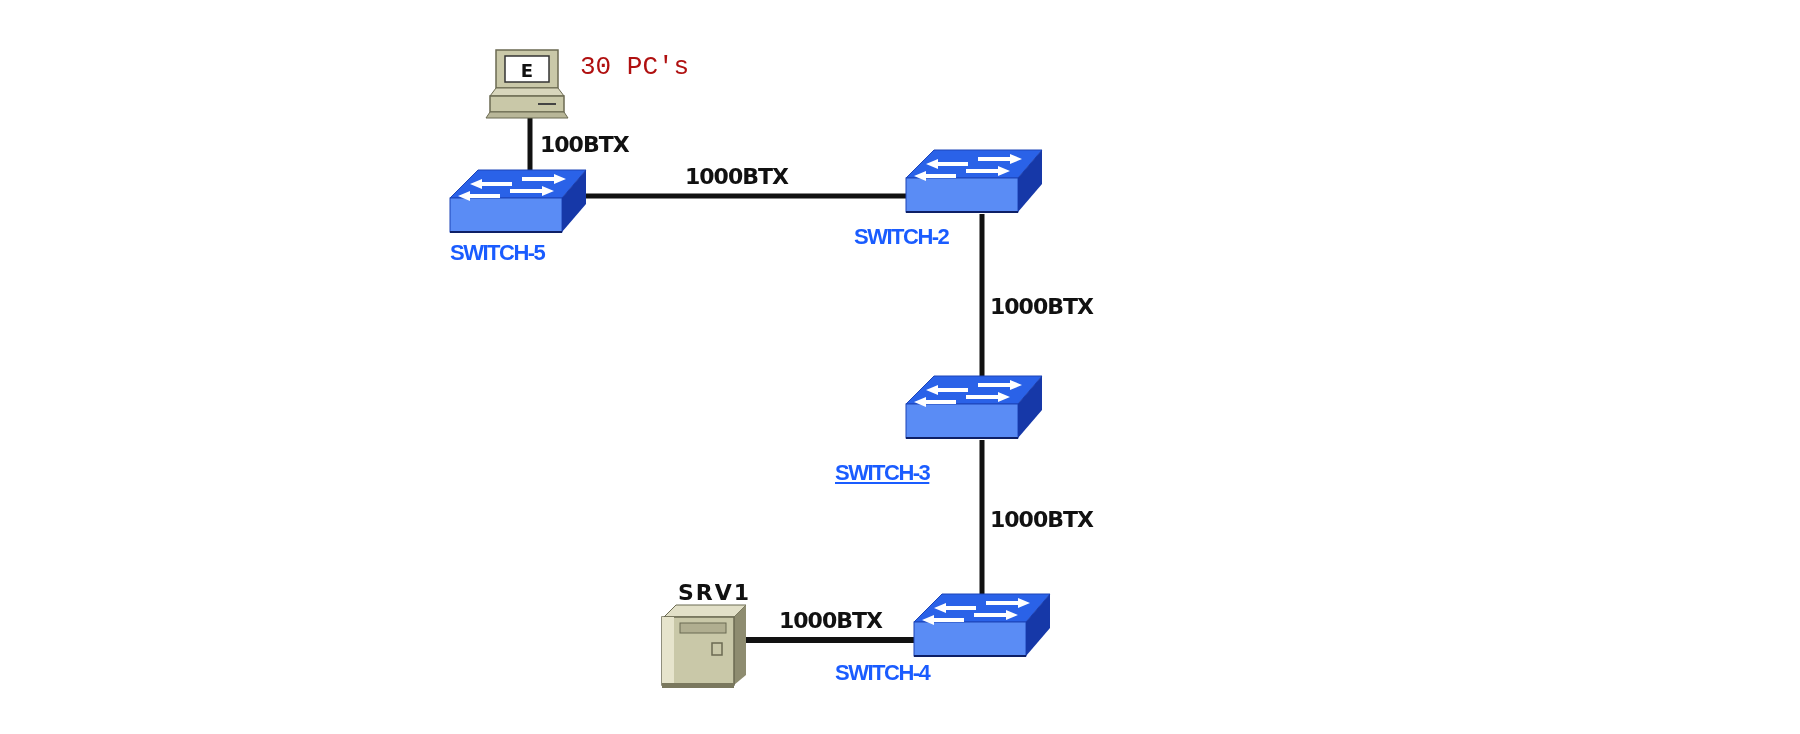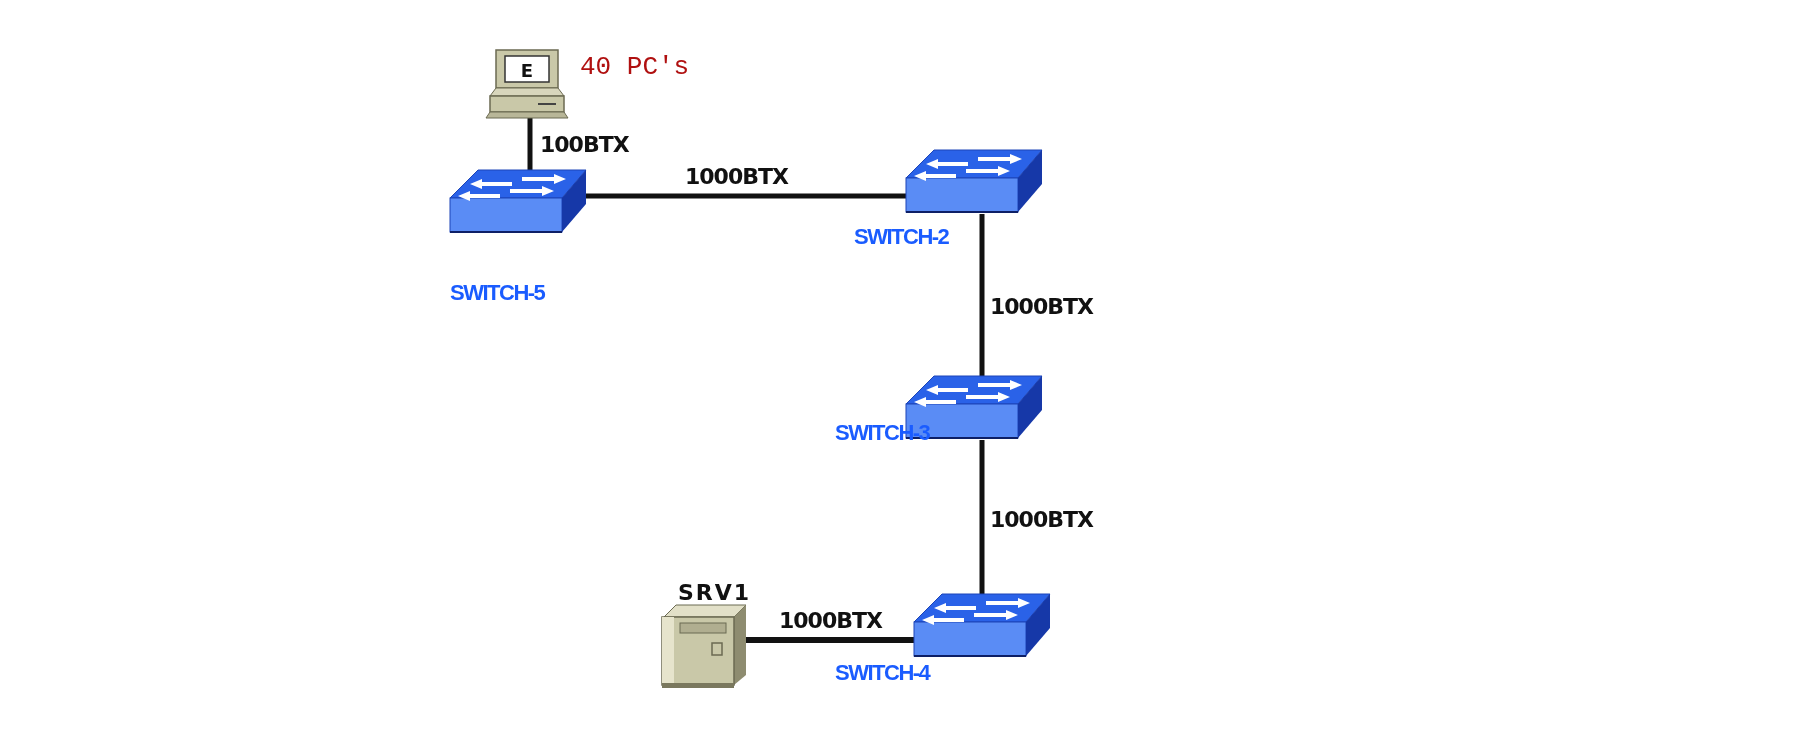--- a/index.html
+++ b/index.html
@@ -75,26 +75,26 @@
       <polygon points="74,12 86,0 86,70 74,80" fill="#8e8c70"></polygon>
       <rect x="2" y="12" width="72" height="68" fill="#c9c8a8" stroke="#6b6a52" stroke-width="1.5"></rect>
       <rect x="2" y="12" width="12" height="68" fill="#e6e4cc"></rect>
       <rect x="20" y="18" width="46" height="10" fill="#b0ae90" stroke="#6b6a52" stroke-width="1"></rect>
       <rect x="52" y="38" width="10" height="12" fill="none" stroke="#6b6a52" stroke-width="1.5"></rect>
       <rect x="2" y="78" width="72" height="5" fill="#7a785e"></rect>
     </g>
   </g>
 </svg>
 
-<div class="note" style="left:580px;top:52px;">40 PC's</div>
+<div class="note" style="left:580px;top:52px;">30 PC's</div>
 
 <div class="link-label" style="left:540px;top:132px;">100BTX</div>
 <div class="link-label" style="left:685px;top:164px;">1000BTX</div>
 <div class="link-label" style="left:990px;top:294px;">1000BTX</div>
 <div class="link-label" style="left:990px;top:507px;">1000BTX</div>
 <div class="link-label" style="left:779px;top:608px;">1000BTX</div>
 
-<div class="switch-label" style="left:450px;top:240px;margin-top:40px;">SWITCH-5</div>
+<div class="switch-label" style="left:450px;top:240px;">SWITCH-5</div>
 <div class="switch-label" style="left:835px;top:224px;margin-left:19px;">SWITCH-2</div>
-<div class="switch-label" style="left:835px;top:420px;">SWITCH-3</div>
+<div class="switch-label" style="left:835px;top:460px;text-decoration:underline;">SWITCH-3</div>
 <div class="switch-label" style="left:835px;top:660px;">SWITCH-4</div>
 
 <div class="srv-label" style="left:678px;top:580px;">SRV1</div>
 
 </body></html>

